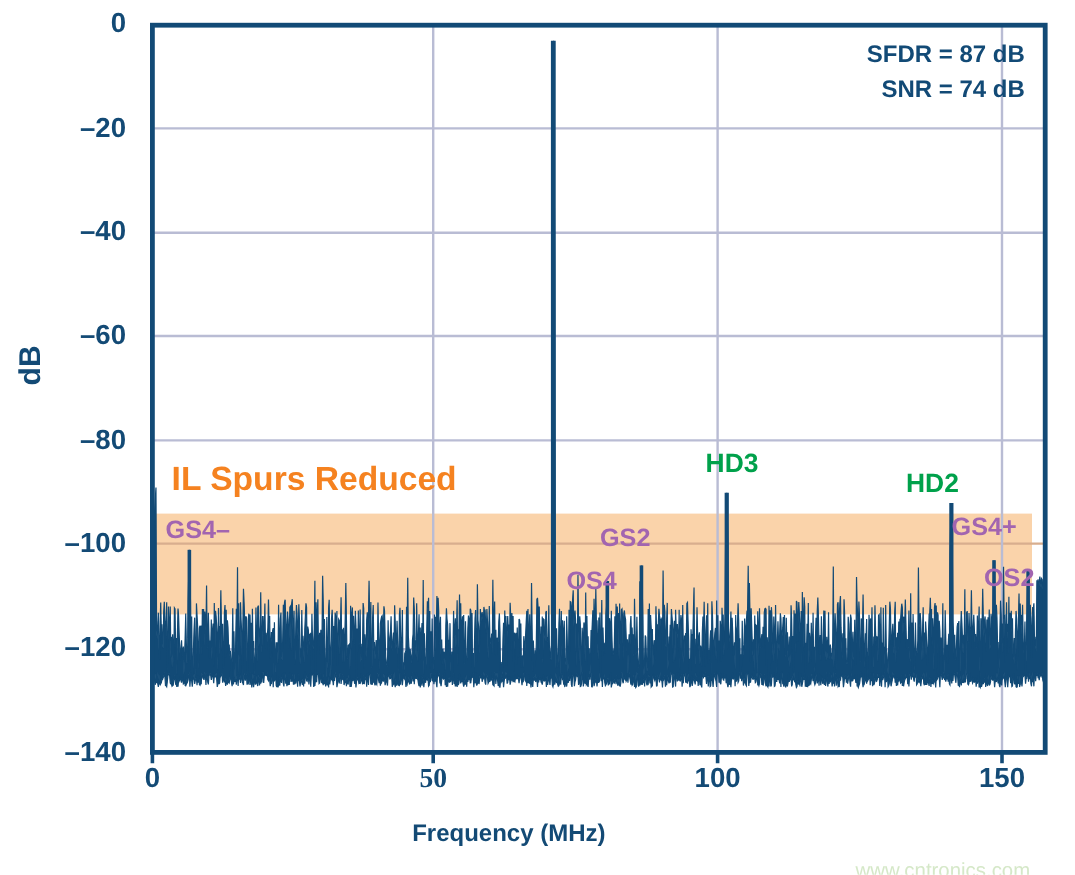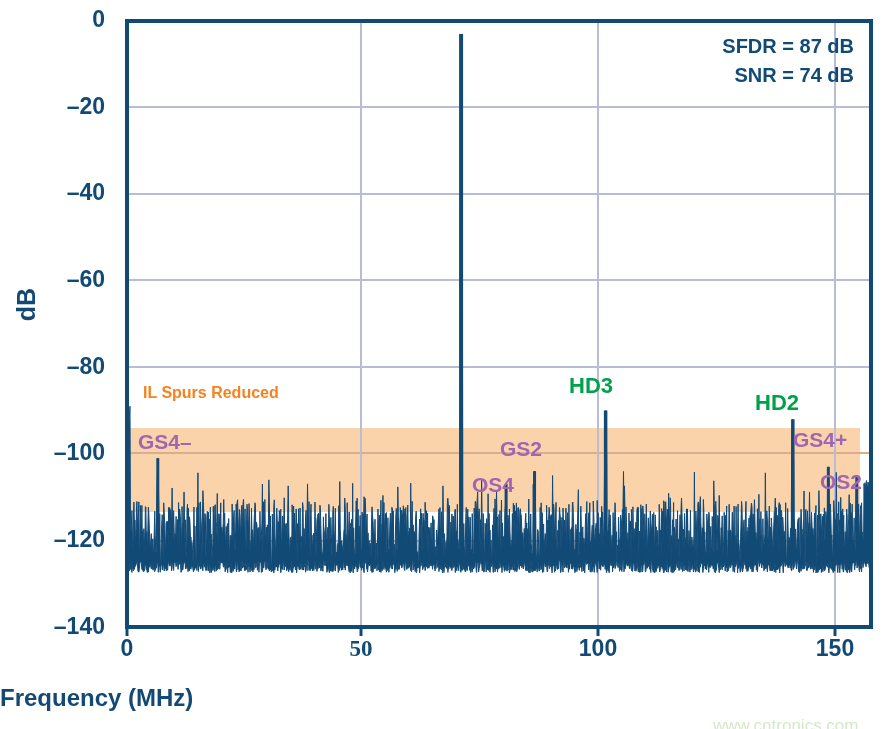--- a/index.html
+++ b/index.html
@@ -31,21 +31,22 @@
     color: #134A75;
     transform: rotate(-90deg);
     transform-origin: center center;
     letter-spacing: 0px;
   }
   #xlabel {
     position: absolute;
     left: 0;
     top: 684px;
     width: 848px;
-    font-size: 24px;
+    text-align: center;
+    font-size: 20px;
     font-weight: bold;
     color: #134A75;
   }
   .ytick {
     position: absolute;
     right: 0;
     width: 110px;
     text-align: right;
     font-size: 23px;
     font-weight: bold;
@@ -72,21 +73,21 @@
     color: #124A76;
     line-height: 1.45;
     white-space: nowrap;
   }
   .plot-annot {
     position: absolute;
     font-weight: bold;
     white-space: nowrap;
     line-height: 1;
   }
-  .annot-orange { color: #F58220; font-size: 16px; }
+  .annot-orange { color: #F58220; font-size: 28px; }
   .annot-green  { color: #00A14B; font-size: 22px; }
   .annot-purple { color: #A濃; }
   .annot-purple { color: #A265B0; font-size: 21px; }
   #watermark {
     position: absolute;
     left: 713px;
     top: 700px;
     font-size: 17px;
     color: #D5E8C8;
     font-family: "Liberation Sans", sans-serif;
@@ -160,19 +161,19 @@
 
   <div id="statsbox">
     <div>SFDR = 87 dB</div>
     <div>SNR = 74 dB</div>
   </div>
 
   <div class="plot-annot annot-orange" style="left:143px; top:385px;">IL Spurs Reduced</div>
   <div class="plot-annot annot-purple" style="left:138px; top:431px;">GS4–</div>
   <div class="plot-annot annot-purple" style="left:500px; top:438px;">GS2</div>
   <div class="plot-annot annot-purple" style="left:472px; top:474px;">OS4</div>
-  <div class="plot-annot annot-green" style="left:569px; top:375px;">HD3</div>
+  <div class="plot-annot annot-green" style="left:588px; top:375px;">HD3</div>
   <div class="plot-annot annot-green" style="left:755px; top:392px;">HD2</div>
   <div class="plot-annot annot-purple" style="left:793px; top:429px;">GS4+</div>
   <div class="plot-annot annot-purple" style="left:820px; top:457px;margin-top:14px;">OS2</div>
 
   <div id="watermark">www.cntronics.com</div>
 </div>
 
 </body></html>

